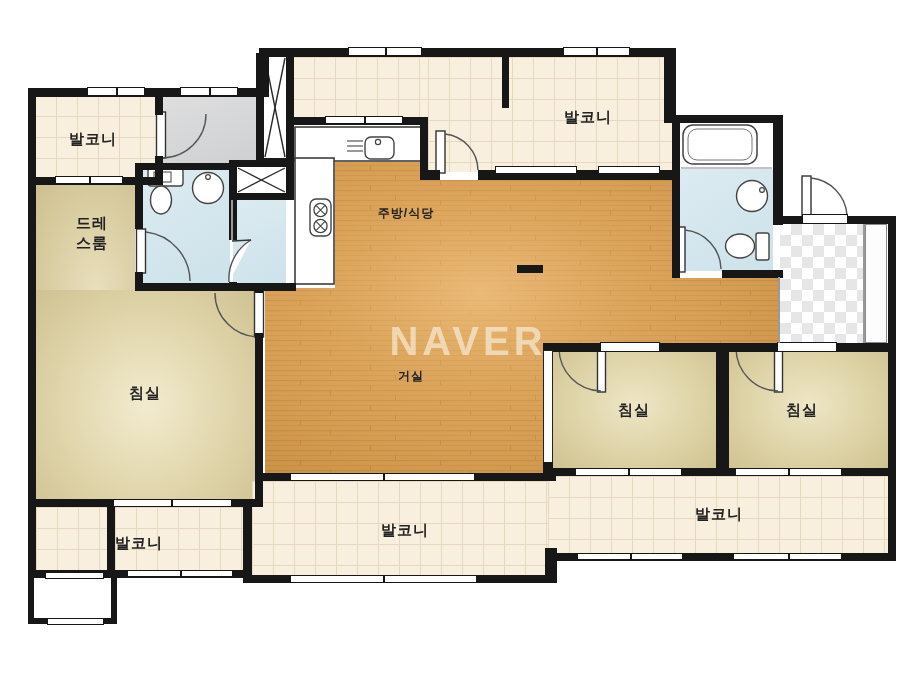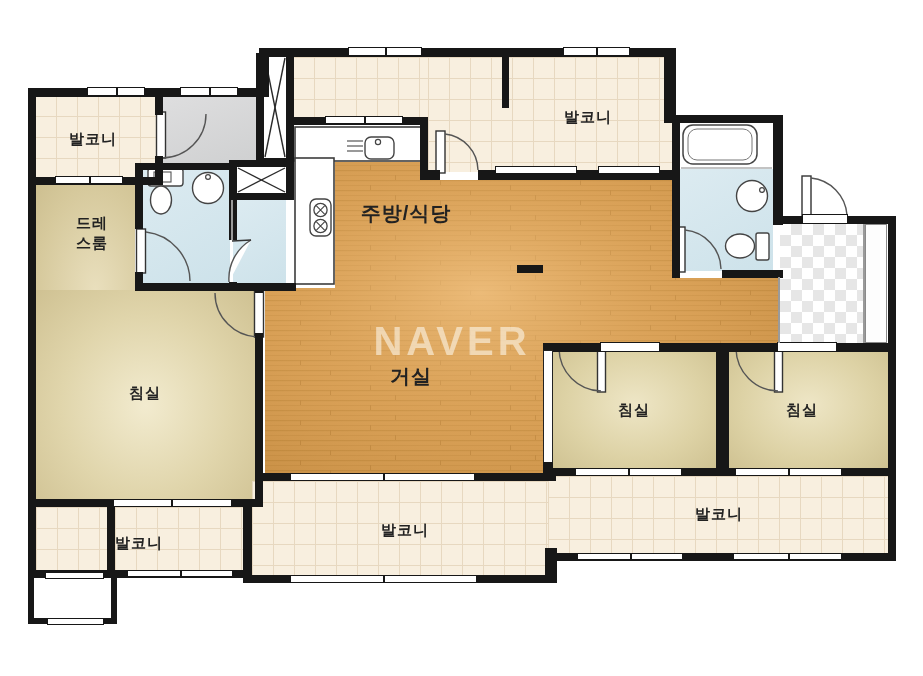--- a/index.html
+++ b/index.html
@@ -25,25 +25,25 @@
      background-size:22px 22px;background-position:0 0,11px 11px;}
   .closet{background:#fdfdfd;border:1px solid #8a8a8a;box-sizing:border-box;}
   .wall{position:absolute;background:#171717;}
   .window{position:absolute;background:#ffffff;border:1.5px solid #171717;box-sizing:border-box;}
   .wtick{position:absolute;background:#171717;}
   .whitewall{position:absolute;background:#ffffff;border:1.5px solid #222;box-sizing:border-box;}
   .divline{position:absolute;background:#9a9a9a;}
   
   .roomlabel{position:absolute;transform:translate(-50%,-50%);color:#222;font-weight:700;
              font-size:15px;letter-spacing:1px;white-space:nowrap;}
-  .roomlabel.big{font-size:20px;}
+  .roomlabel.big{font-size:12px;}
   .dresslabel{position:absolute;transform:translate(-50%,-50%);color:#222;font-weight:700;
               font-size:15px;letter-spacing:1px;text-align:center;line-height:20px;}
   #watermark{position:absolute;transform:translate(-50%,-50%);color:rgba(255,253,246,0.55);
-             font-weight:900;font-size:40px;letter-spacing:4px;}
+             font-weight:900;font-size:40px;letter-spacing:4px;margin-left:16px;}
   svg{position:absolute;left:0;top:0;}
 </style>
 </head>
 <body>
 
 <div id="stage">
 
   <div class="abs tile" style="left:35px;top:95px;width:121px;height:85px;"></div>
   <div class="abs grayroom" style="left:163px;top:95px;width:95px;height:68px;"></div>
   <div class="abs tile" style="left:293px;top:57px;width:135px;height:60px;"></div>

